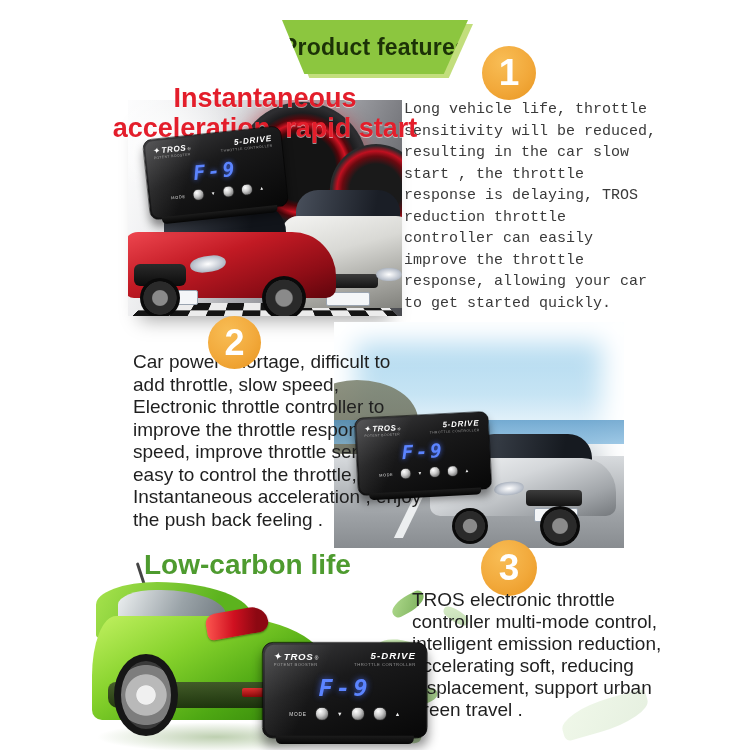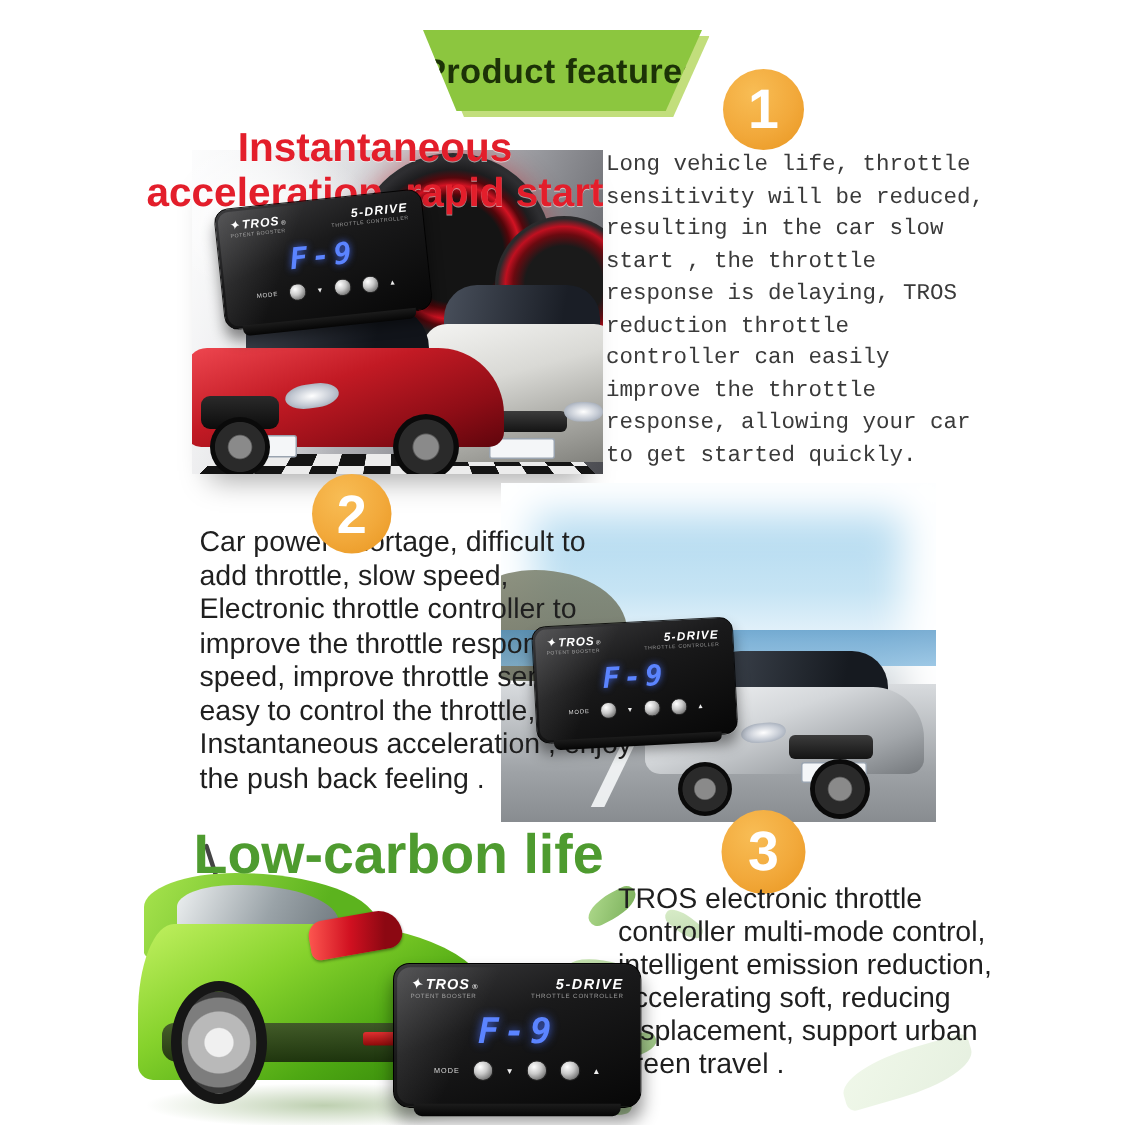--- a/index.html
+++ b/index.html
@@ -16,26 +16,26 @@
 
   
   .badge{position:absolute;border-radius:50%;display:flex;align-items:center;justify-content:center;
     background:radial-gradient(circle at 38% 30%,#f8bd55,#f2a93b 55%,#e8951f);
     color:#fff;font-weight:700;z-index:4;}
   .b1{left:482px;top:46px;width:54px;height:54px;font-size:37px;}
   .b2{left:208px;top:316px;width:53px;height:53px;font-size:36px;}
   .b3{left:481px;top:540px;width:56px;height:56px;font-size:37px;}
 
   
-  .title1{position:absolute;left:90px;top:83px;width:320px;text-align:center;z-index:5;
+  .title1{position:absolute;left:105px;top:83px;width:320px;text-align:center;z-index:5;
     color:#e31e2b;font-weight:700;font-size:27px;line-height:30px;
     text-shadow:0 1px 0 rgba(255,255,255,.55);}
   .title2{position:absolute;left:353px;top:329px;width:214px;text-align:center;z-index:5;
     color:#dd2f4b;font-weight:700;font-size:28px;line-height:31px;}
-  .title3a{position:absolute;left:129px;top:549px;z-index:5;color:#4e9b2f;font-weight:700;font-size:37px;}
+  .title3a{position:absolute;left:144px;top:549px;z-index:5;color:#4e9b2f;font-weight:700;font-size:28px;}
   .title3b{position:absolute;left:184px;top:585px;z-index:5;color:#4e9b2f;font-weight:700;font-size:31px;}
 
   
   .body1{position:absolute;left:404px;top:99px;width:260px;z-index:3;
     font-family:"Liberation Mono",monospace;font-size:15px;line-height:21.5px;color:#3a3a3a;}
   .body2{position:absolute;left:133px;top:351px;width:292px;z-index:2;
     font-size:19px;line-height:22.5px;color:#1f1f1f;}
   .body3{position:absolute;left:412px;top:589px;width:256px;z-index:6;
     font-size:19px;line-height:22px;color:#1f1f1f;}
 

